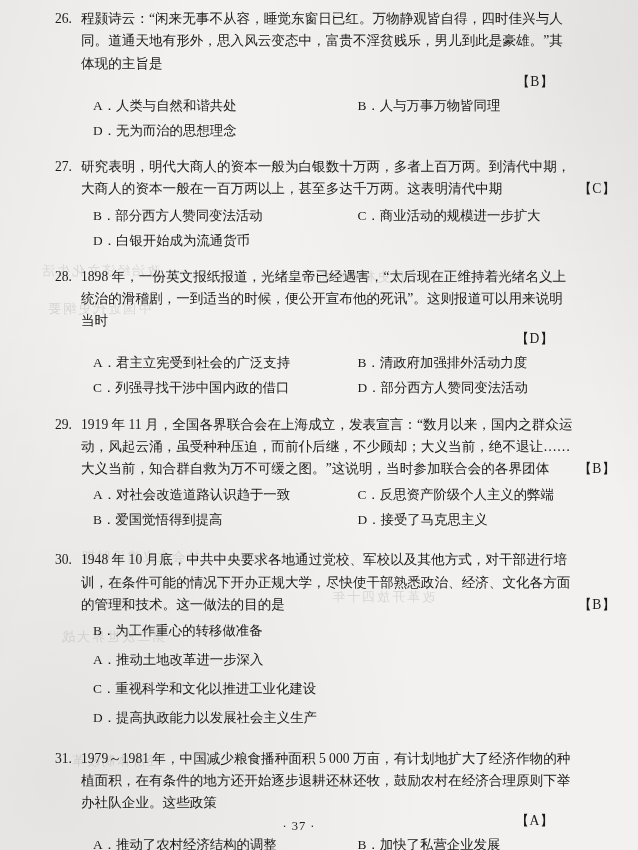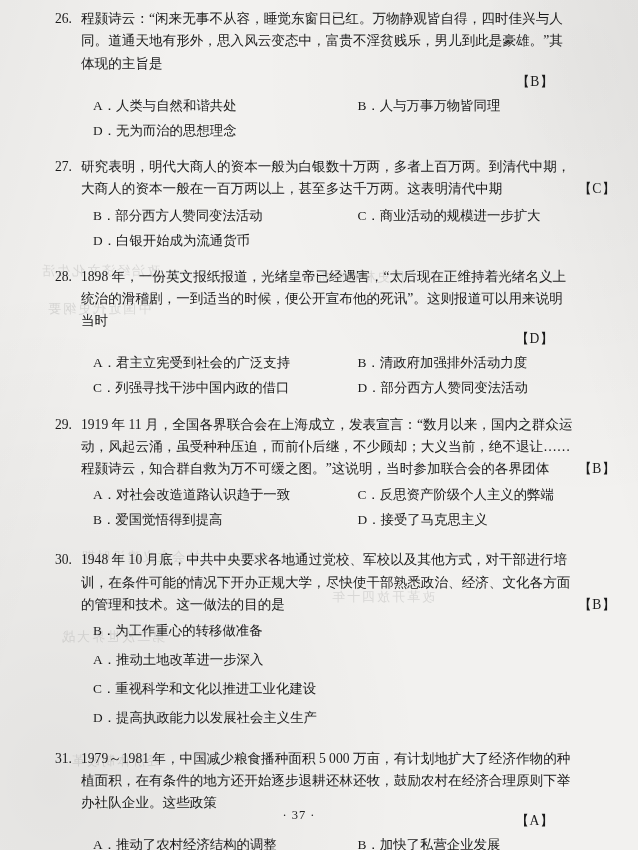--- a/index.html
+++ b/index.html
@@ -96,21 +96,21 @@
   .options.stacked {
     grid-template-columns: 1fr;
     row-gap: 6px;
     padding-left: 38px;
   }
   .opt {
     white-space: nowrap;
   }
   .footer {
     position: absolute;
-    bottom: 27px;
+    bottom: 16px;
     right: 0;
     left: 0;
     text-align: center;
     font-size: 12.5px;
     letter-spacing: 1px;
     color: #222;
     padding-right: 40px;
   }
   .spacer6 { height: 6px; }
   .spacer10 { height: 10px; }
@@ -182,21 +182,21 @@
   <div class="spacer6"></div>
 
   <div class="qblock">
     <div class="qline">
       <div class="qnum">29.</div>
       <div class="qtext">1919 年 11 月，全国各界联合会在上海成立，发表宣言：“数月以来，国内之群众运</div>
     </div>
     <div class="stem-indent">动，风起云涌，虽受种种压迫，而前仆后继，不少顾却；大义当前，绝不退让……</div>
     <div class="stem-indent">
       <span class="answer-inline">【B】</span>
-      <span>程颢诗云，知合群自救为万不可缓之图。”这说明，当时参加联合会的各界团体</span>
+      <span>大义当前，知合群自救为万不可缓之图。”这说明，当时参加联合会的各界团体</span>
     </div>
     <div class="options">
       <div class="opt">A．对社会改造道路认识趋于一致</div>
       <div class="opt">C．反思资产阶级个人主义的弊端</div>
       <div class="opt">B．爱国觉悟得到提高</div>
       <div class="opt">D．接受了马克思主义</div>
     </div>
   </div>
 
   <div class="spacer10"></div>

